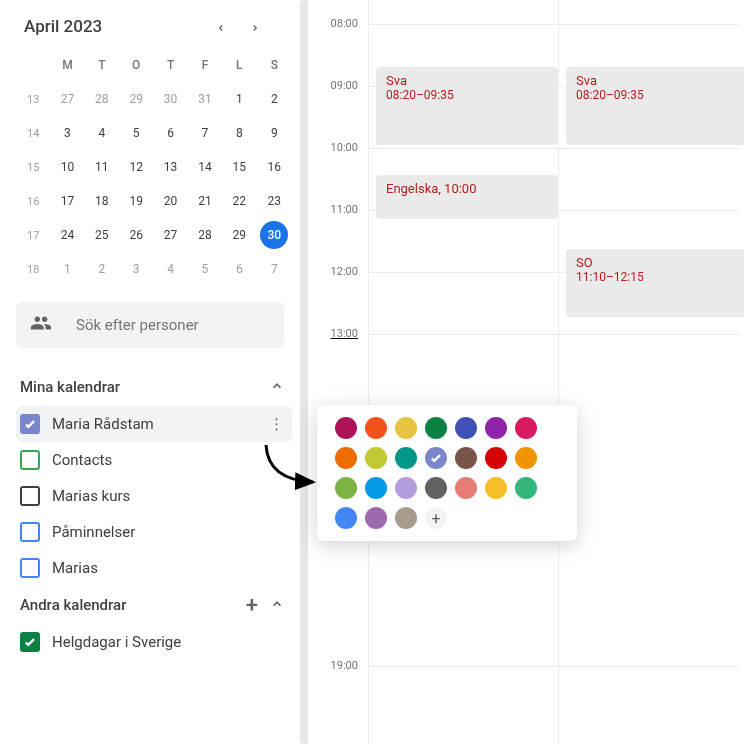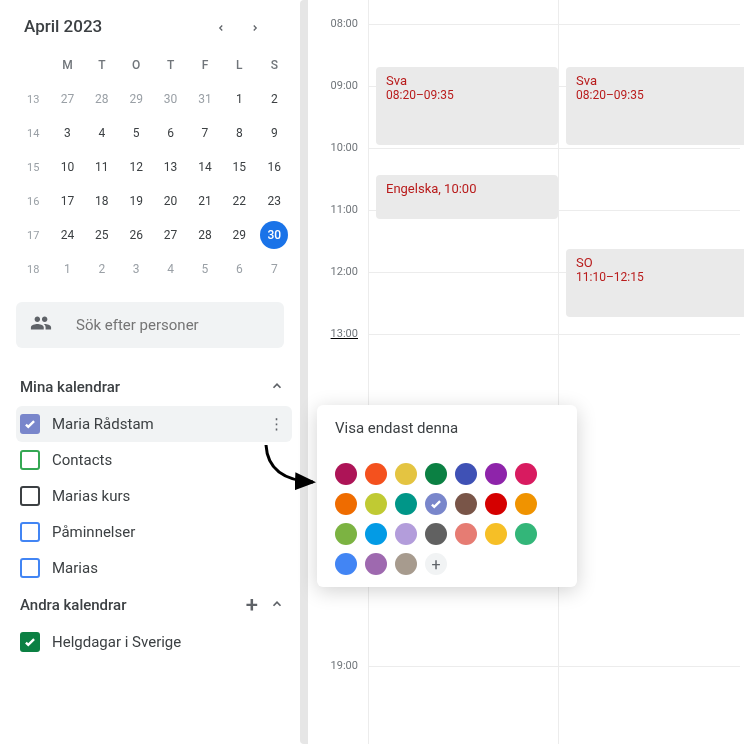--- a/index.html
+++ b/index.html
@@ -276,21 +276,20 @@
 <svg class="arrow" width="70" height="60">
   <defs>
       <marker id="ah" markerWidth="8" markerHeight="8" refX="6" refY="3" orient="auto">
         <path d="M0,0 L7,3 L0,6 Z" fill="#000"></path>
       </marker>
     </defs>
   <path d="M8 5 Q 10 40 55 42" fill="none" stroke="#000" stroke-width="3" marker-end="url(#ah)"></path>
 </svg>
 
 <div class="menu">
-  <div class="menu-item">Visa endast denna</div>
   <div class="swatches" id="swatches">
       <span class="swatch" style="background: rgb(173, 20, 87);"></span>
       <span class="swatch" style="background: rgb(244, 81, 30);"></span>
       <span class="swatch" style="background: rgb(228, 196, 65);"></span>
       <span class="swatch" style="background: rgb(11, 128, 67);"></span>
       <span class="swatch" style="background: rgb(63, 81, 181);"></span>
       <span class="swatch" style="background: rgb(142, 36, 170);"></span>
       <span class="swatch" style="background: rgb(216, 27, 96);"></span>
       <span class="swatch" style="background: rgb(239, 108, 0);"></span>
       <span class="swatch" style="background: rgb(192, 202, 51);"></span>

